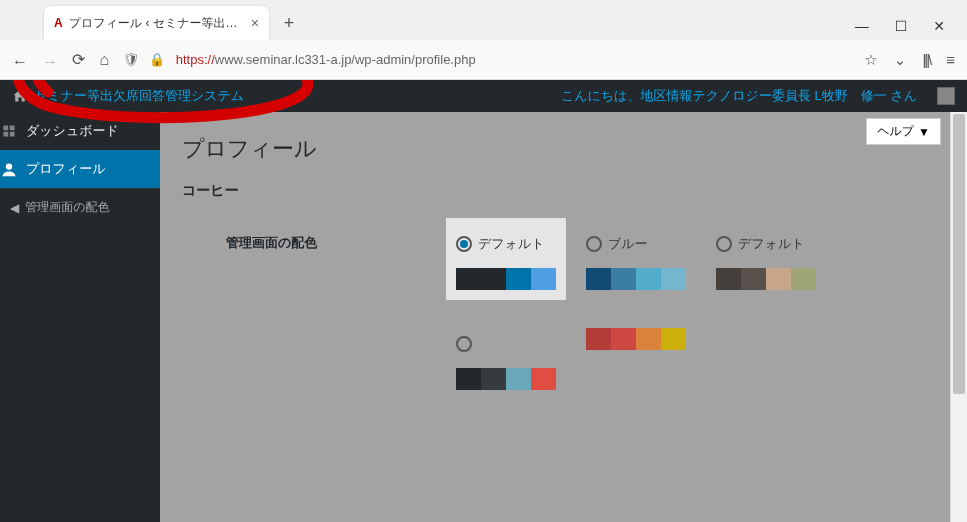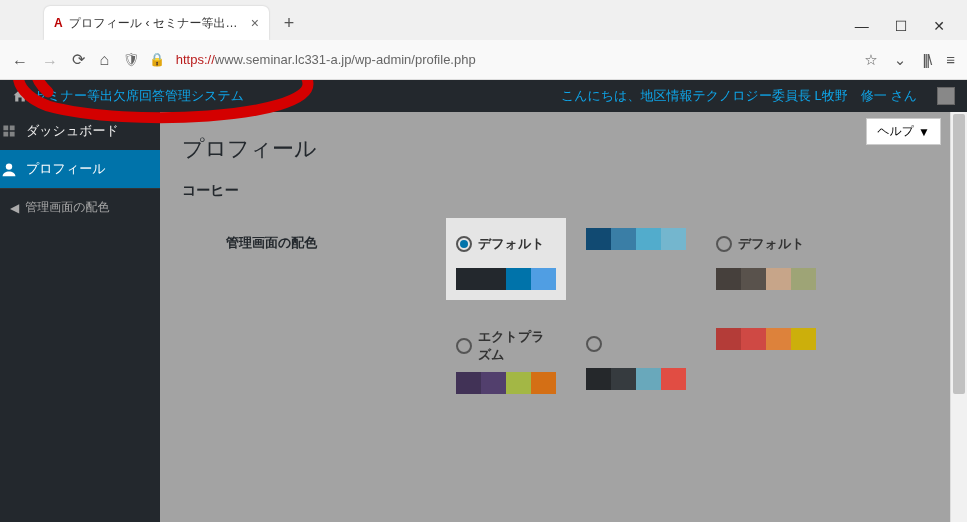--- a/index.html
+++ b/index.html
@@ -34,21 +34,21 @@
   .menuitem.active .mi-icon{opacity:1;}
   .menuitem.active::after{ content:""; position:absolute; right:-8px; top:50%; transform:translateY(-50%); border:8px solid transparent; border-right-color:#f1f1f1; }
   .collapse { display:flex; align-items:center; font-size:12px; color:#aaa; padding:10px; gap:6px; border-top:1px solid #333;}
   .content { flex:1; background:#a3a3a3; position:relative; overflow:auto; }
   .helpbtn { position:absolute; top:6px; right:26px; background:#fff; border:1px solid #ccc; font-size:12px; padding:4px 10px; display:flex; align-items:center; gap:4px; }
   h1.page-title { font-size:22px; font-weight:500; padding:22px 0 10px 22px; color:#23282d;}
   h2.section { font-size:14px; font-weight:bold; padding:8px 0 10px 22px; color:#23282d;}
   .formrow { display:flex; padding:4px 22px; }
   .formrow .label { width:220px; font-size:13px; font-weight:bold; color:#23282d; padding-top:20px;margin-left:44px;}
   .schemes { flex:1; display:flex; flex-wrap:wrap; gap:18px 10px; padding-top:4px;}
-  .scheme { width:120px; padding:10px 10px 10px 10px;font-weight:bold; }
+  .scheme { width:120px; padding:10px 10px 10px 10px; }
   .scheme.selected { background:#e5e5e5; }
   .scheme .radio-row { display:flex; align-items:center; gap:6px; font-size:13px; color:#333; margin-bottom:8px; min-height:32px;}
   .scheme .radio { width:16px; height:16px; border:2px solid #555; border-radius:50%; display:flex; align-items:center; justify-content:center; flex:none;}
   .scheme .radio .dot{ width:8px; height:8px; background:#0073aa; border-radius:50%; }
   .scheme .swatches { display:flex; height:22px; }
   .scheme .swatches span { flex:1; }
   .scrollbar-v { position:absolute; top:0; right:0; width:17px; bottom:0; background:#f1f1f1; border-left:1px solid #ddd;}
   .scrollbar-v .thumb{ position:absolute; left:2px; right:2px; top:2px; height:280px; background:#c1c1c1; border-radius:2px;}
 </style>
 </head>
@@ -148,20 +148,24 @@
                 <span>デフォルト</span>
               </div>
               <div class="swatches">
                 <span style="background:#23282d"></span>
                 <span style="background:#23282d"></span>
                 <span style="background:#0073aa"></span>
                 <span style="background:#509ee3"></span>
               </div>
             </div>
             <div class="scheme">
+              <div class="radio-row">
+                <span class="radio"></span>
+                <span>ブルー</span>
+              </div>
               <div class="swatches">
                 <span style="background:#114a72"></span>
                 <span style="background:#3a7ea6"></span>
                 <span style="background:#52accc"></span>
                 <span style="background:#74B6CE"></span>
               </div>
             </div>
             <div class="scheme">
               <div class="radio-row">
                 <span class="radio"></span>
@@ -170,32 +174,20 @@
               <div class="swatches">
                 <span style="background:#46403c"></span>
                 <span style="background:#59524c"></span>
                 <span style="background:#c7a589"></span>
                 <span style="background:#9ea476"></span>
               </div>
             </div>
             <div class="scheme">
               <div class="radio-row">
                 <span class="radio"></span>
-                <span>エクトプラズム</span>
-              </div>
-              <div class="swatches">
-                <span style="background:#413256"></span>
-                <span style="background:#523f6d"></span>
-                <span style="background:#a3b745"></span>
-                <span style="background:#d46f15"></span>
-              </div>
-            </div>
-            <div class="scheme">
-              <div class="radio-row">
-                <span class="radio"></span>
               </div>
               <div class="swatches">
                 <span style="background:#25282b"></span>
                 <span style="background:#363b3f"></span>
                 <span style="background:#69a8bb"></span>
                 <span style="background:#e14d43"></span>
               </div>
             </div>
             <div class="scheme">
               <div class="swatches">

